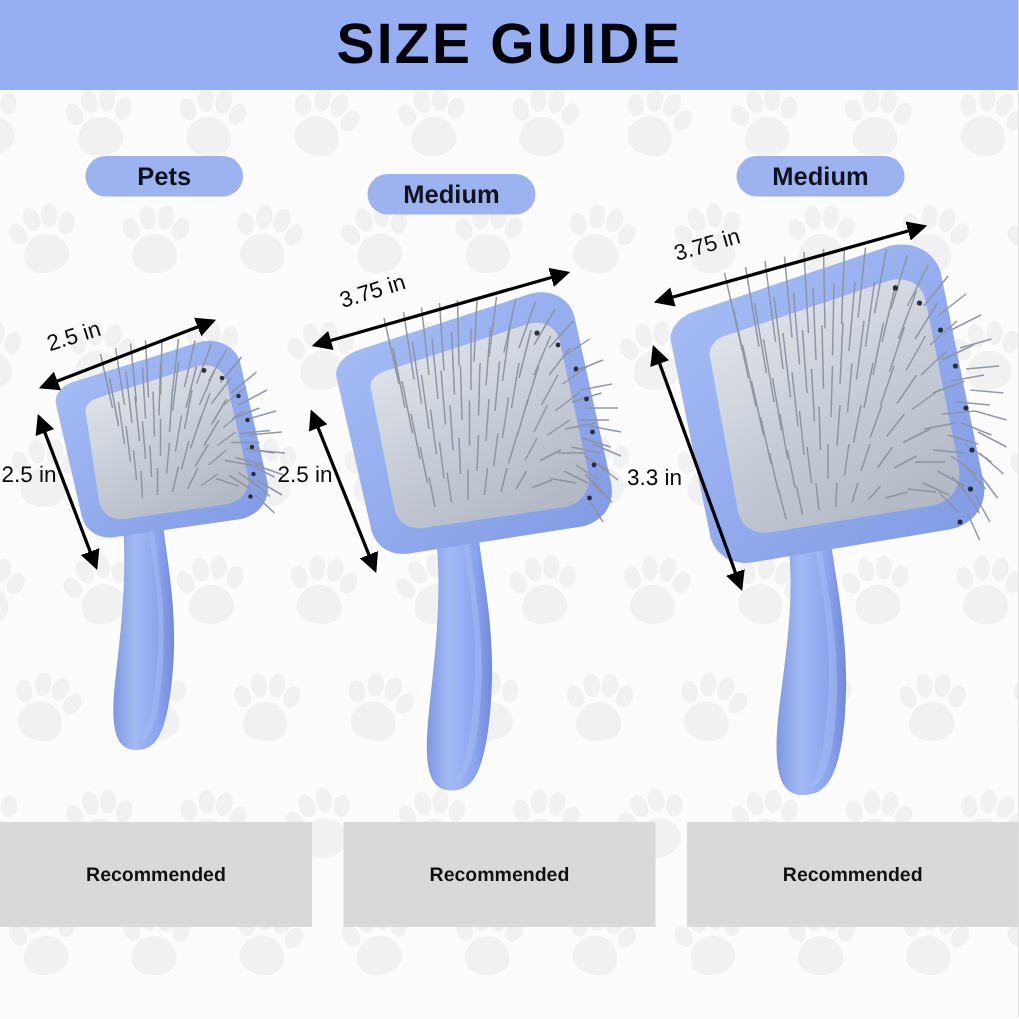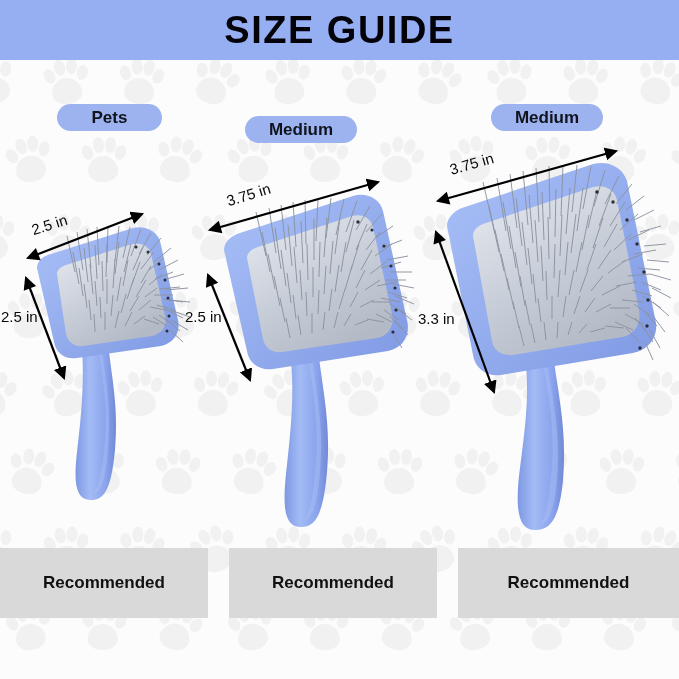--- a/index.html
+++ b/index.html
@@ -121,21 +121,21 @@
     display: flex;
     flex-direction: column;
     align-items: center;
     justify-content: center;
     line-height: 1.32;
   }
   .rec-1 { left: 0px;   width: 208px; }
   .rec-2 { left = 0; left: 229px; width: 208px; }
   .rec-3 { left: 458px; width: 221px; }
   .rec span {
-    font-size: 17px;
+    font-size: 13px;
     font-weight: bold;
     color: #111111;
     font-family: "Liberation Sans", sans-serif;
   }
 </style>
 </head>
 <body>
 
 <div class="page">
 

